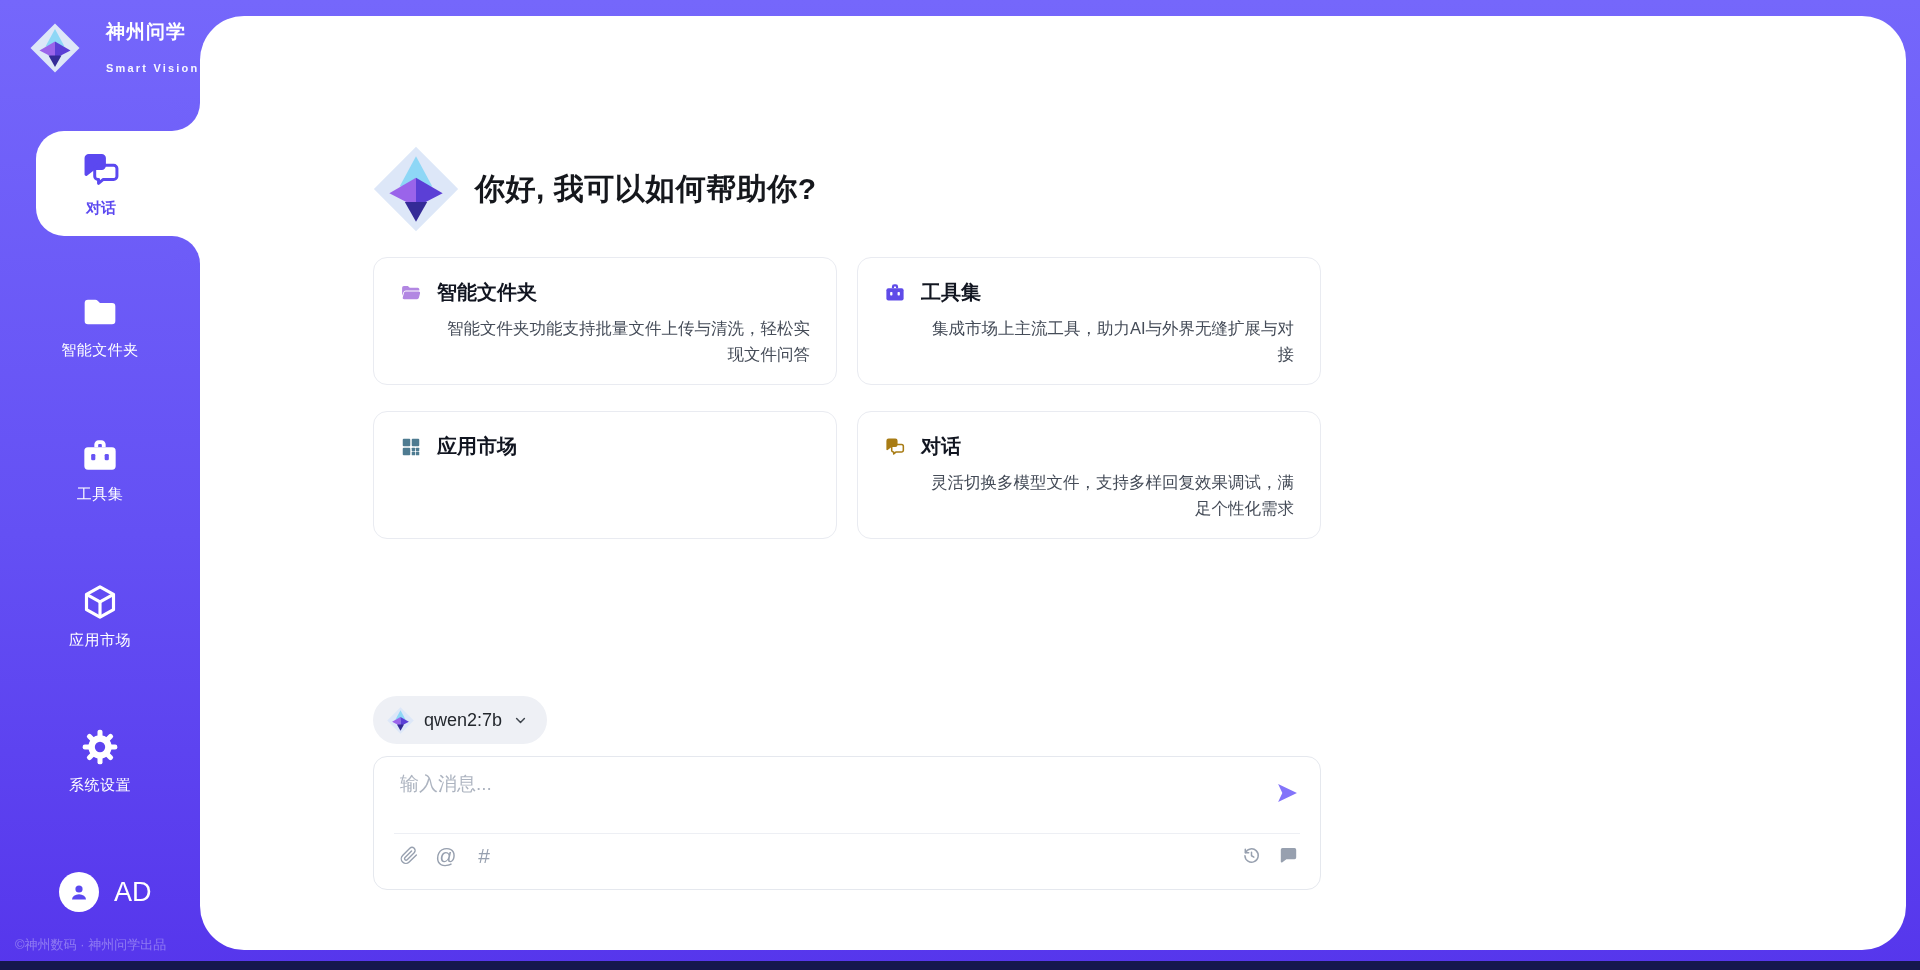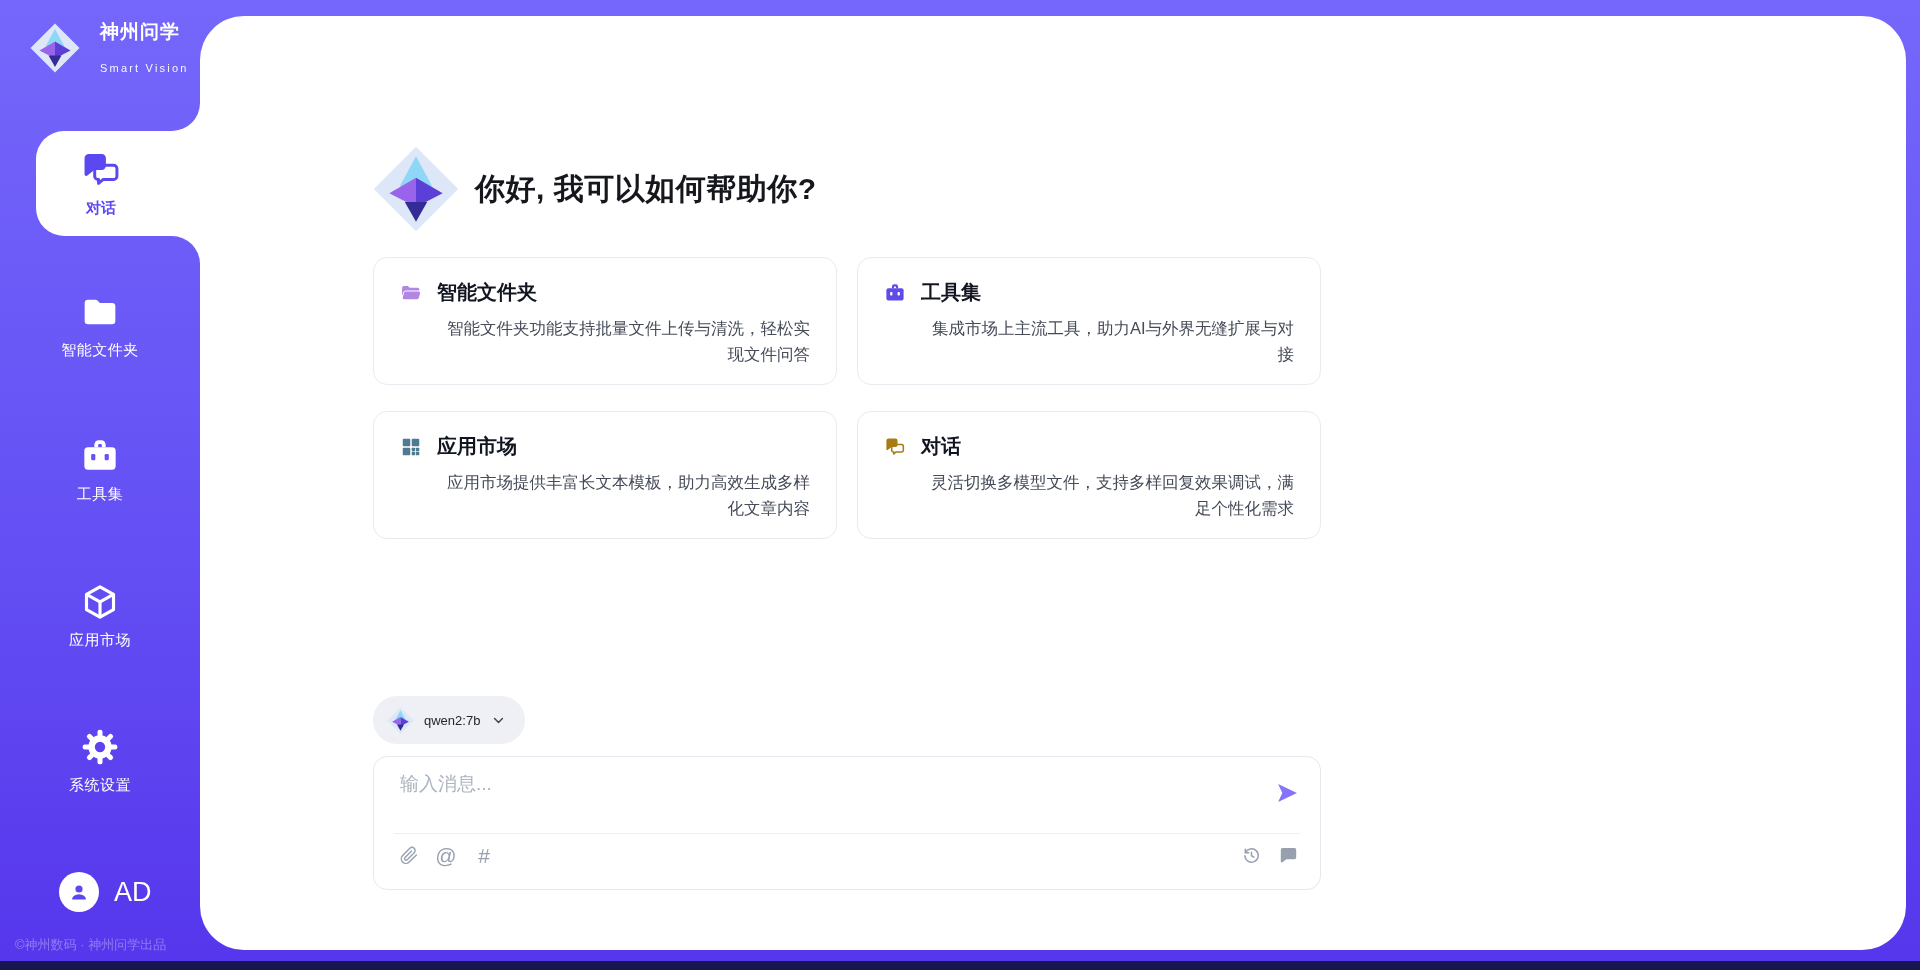--- a/index.html
+++ b/index.html
@@ -10,24 +10,24 @@
   .stage{position:relative;width:1920px;height:970px;overflow:hidden;}
 
   
   .bg{position:fixed;inset:0;background:linear-gradient(180deg,#7567fb 0%,#6450f4 55%,#5636ec 100%);}
 
   
   .panel{position:absolute;left:200px;top:16px;width:1706px;height:934px;
          background:#fff;border-radius:44px;}
 
   
-  .brand{position:absolute;left:30px;top:22px;display:flex;align-items:center;gap:20px;color:#fff;}
+  .brand{position:absolute;left:30px;top:22px;display:flex;align-items:center;gap:26px;color:#fff;}
   .brand .d{width:50px;height:50px;}
   .brand-name{font-size:19px;font-weight:700;letter-spacing:1px;line-height:1.1;}
-  .brand-sub{font-size:11px;letter-spacing:2.2px;opacity:.95;margin-top:19px;}
+  .brand-sub{font-size:11px;letter-spacing:2.2px;opacity:.95;margin-top:19px;font-weight:bold;}
 
   .tab-active{position:absolute;left:36px;top:131px;width:164px;height:105px;background:#fff;
               border-radius:28px 0 0 28px;display:flex;flex-direction:column;align-items:center;
               justify-content:center;gap:8px;padding-right:34px;box-sizing:border-box;color:#5b48f0;}
   .tab-active .nav-ic{width:42px;height:42px;}
   .tab-label{font-size:15px;font-weight:600;}
 
   
   .cw{position:absolute;left:172px;width:28px;height:28px;background:#fff;}
   .cp{position:absolute;left:172px;width:28px;height:28px;
@@ -58,21 +58,21 @@
         border-radius:14px;padding:21px 26px;cursor:pointer;}
   .card-head{display:flex;align-items:center;gap:15px;}
   .card-icon svg{width:22px;height:22px;display:block;}
   .card-title{font-size:20px;font-weight:700;color:#111520;}
   .card-desc{margin:9px 0 0 37px;font-size:16.5px;line-height:1.6;color:#454c58;text-align:right;}
 
   .model-pill{position:absolute;left:373px;top:696px;height:48px;display:inline-flex;
               align-items:center;gap:10px;padding:0 18px 0 14px;background:#eef0f5;
               border-radius:26px;cursor:pointer;}
   .model-pill .d{width:27px;height:27px;}
-  .model-name{font-size:13px;color:#23272d;}
+  .model-name{font-size:18px;color:#23272d;}
   .model-pill .chev{width:17px;height:17px;color:#3f454d;}
 
   .composer{position:absolute;left:373px;top:756px;width:948px;height:134px;box-sizing:border-box;
             background:#fff;border:1px solid #e5e8ee;border-radius:14px;text-decoration:underline;}
   .msg-input{position:absolute;left:24px;top:15px;width:850px;border:none;outline:none;
              font-size:19px;color:#333;background:transparent;font-family:inherit;}
   .msg-input::placeholder{color:#adb4c0;}
   .send-btn{position:absolute;right:20px;top:23px;width:26px;height:26px;color:#8374fa;cursor:pointer;}
   .send-btn svg{width:26px;height:26px;}
   .comp-divider{position:absolute;left:20px;right:20px;top:76px;height:1px;background:#edeff4;}
@@ -287,21 +287,20 @@
     </div>
     <div class="card">
       <div class="card-head">
         <span class="card-icon" style="color: rgb(78, 123, 145);">
             <svg>
               <use href="#sym-grid"></use>
             </svg>
           </span>
         <span class="card-title">应用市场</span>
       </div>
-      <div class="card-desc">应用市场提供丰富长文本模板，助力高效生成多样化文章内容</div>
     </div>
     <div class="card">
       <div class="card-head">
         <span class="card-icon" style="color: rgb(168, 124, 21);">
             <svg>
               <use href="#sym-chat"></use>
             </svg>
           </span>
         <span class="card-title">对话</span>
       </div>

